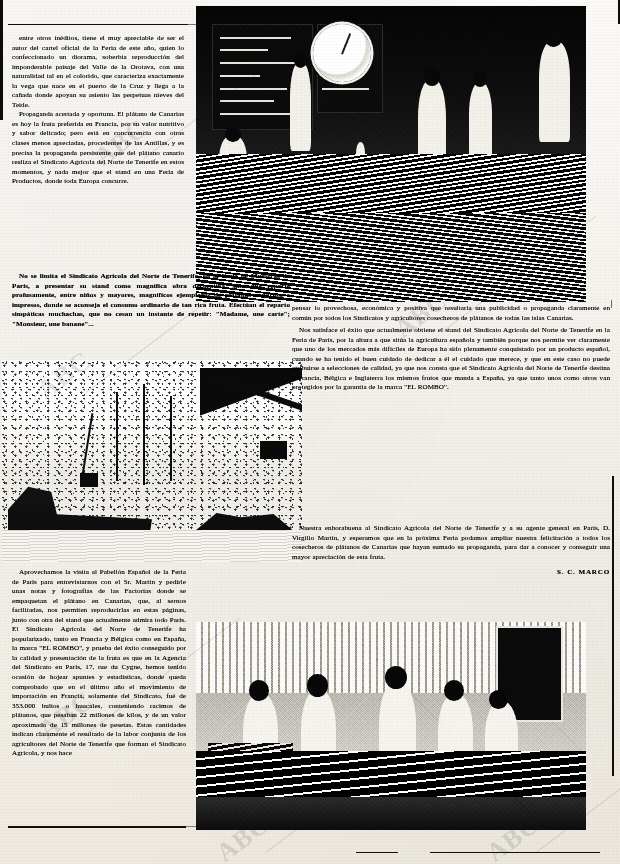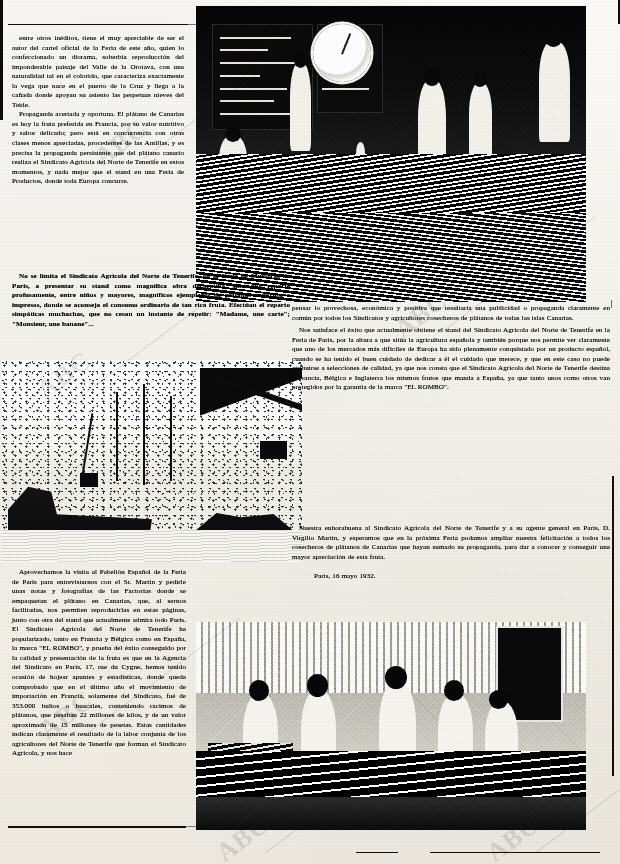--- a/index.html
+++ b/index.html
@@ -319,21 +319,21 @@
     <p class="noind">pensar lo provechosa, económica y positiva que resultaría una publicidad o propaganda claramente en común por todos los Sindicatos y agricultores cosecheros de plátanos de todas las islas Canarias.</p>
   </div>
 
   <div class="txt" style="left:292px;top:326px;width:318px;">
     <p style="text-indent:7px;
               shape-outside:none;">Nos satisface el éxito que actualmente obtiene el stand del Sindicato Agrícola del Norte de Tenerife en la Feria de París, por la altura a que sitúa la agricultura española y también porque nos permite ver claramente que uno de los mercados más difíciles de Europa ha sido plenamente conquistado por un producto español, cuando se ha tenido el buen cuidado de dedicar a él el cuidado que merece, y que en este caso no puede atribuirse a selecciones de calidad, ya que nos consta que el Sindicato Agrícola del Norte de Tenerife destina a Francia, Bélgica e Inglaterra los mismos frutos que manda a España, ya que tanto unos como otros van protegidos por la garantía de la marca "EL ROMBO".</p>
   </div>
 
   <div class="txt" style="left:292px;top:524px;width:318px;">
     <p>Nuestra enhorabuena al Sindicato Agrícola del Norte de Tenerife y a su agente general en París, D. Virgilio Martín, y esperamos que en la próxima Feria podamos ampliar nuestra felicitación a todos los cosecheros de plátanos de Canarias que hayan sumado su propaganda, para dar a conocer y conseguir una mayor apreciación de esta fruta.</p>
-    <p class="date">París, 16 mayo 1932.</p>
+    <p class="sig">S. C. MARCO</p>
   </div>
 
   <div class="txt" style="left:12px;top:568px;width:174px;">
     <p>Aprovechamos la visita al Pabellón Español de la Feria de París para entrevistarnos con el Sr. Martín y pedirle unas notas y fotografías de las Factorías donde se empaquetan el plátano en Canarias, que, al sernos facilitadas, nos permiten reproducirlas en estas páginas, junto con otra del stand que actualmente admira todo París. El Sindicato Agrícola del Norte de Tenerife ha popularizado, tanto en Francia y Bélgica como en España, la marca "EL ROMBO", y prueba del éxito conseguido por la calidad y presentación de la fruta es que en la Agencia del Sindicato en París, 17, rue du Cygne, hemos tenido ocasión de hojear apuntes y estadísticas, donde queda comprobado que en el último año el movimiento de importación en Francia, solamente del Sindicato, fué de 353.000 bultos o huacales, conteniendo racimos de plátanos, que pesaban 22 millones de kilos, y de un valor aproximado de 15 millones de pesetas. Estas cantidades indican claramente el resultado de la labor conjunta de los agricultores del Norte de Tenerife que forman el Sindicato Agrícola, y nos hace</p>
   </div>
 
   <div class="wm" style="left:34px;top:360px;font-size:27px;">ABC</div>
   <div class="wm-line" style="left:86px;top:392px;width:190px;transform:rotate(-37deg);"></div>
 
   <div class="wm" style="left:36px;top:700px;font-size:27px;">ABC</div>

